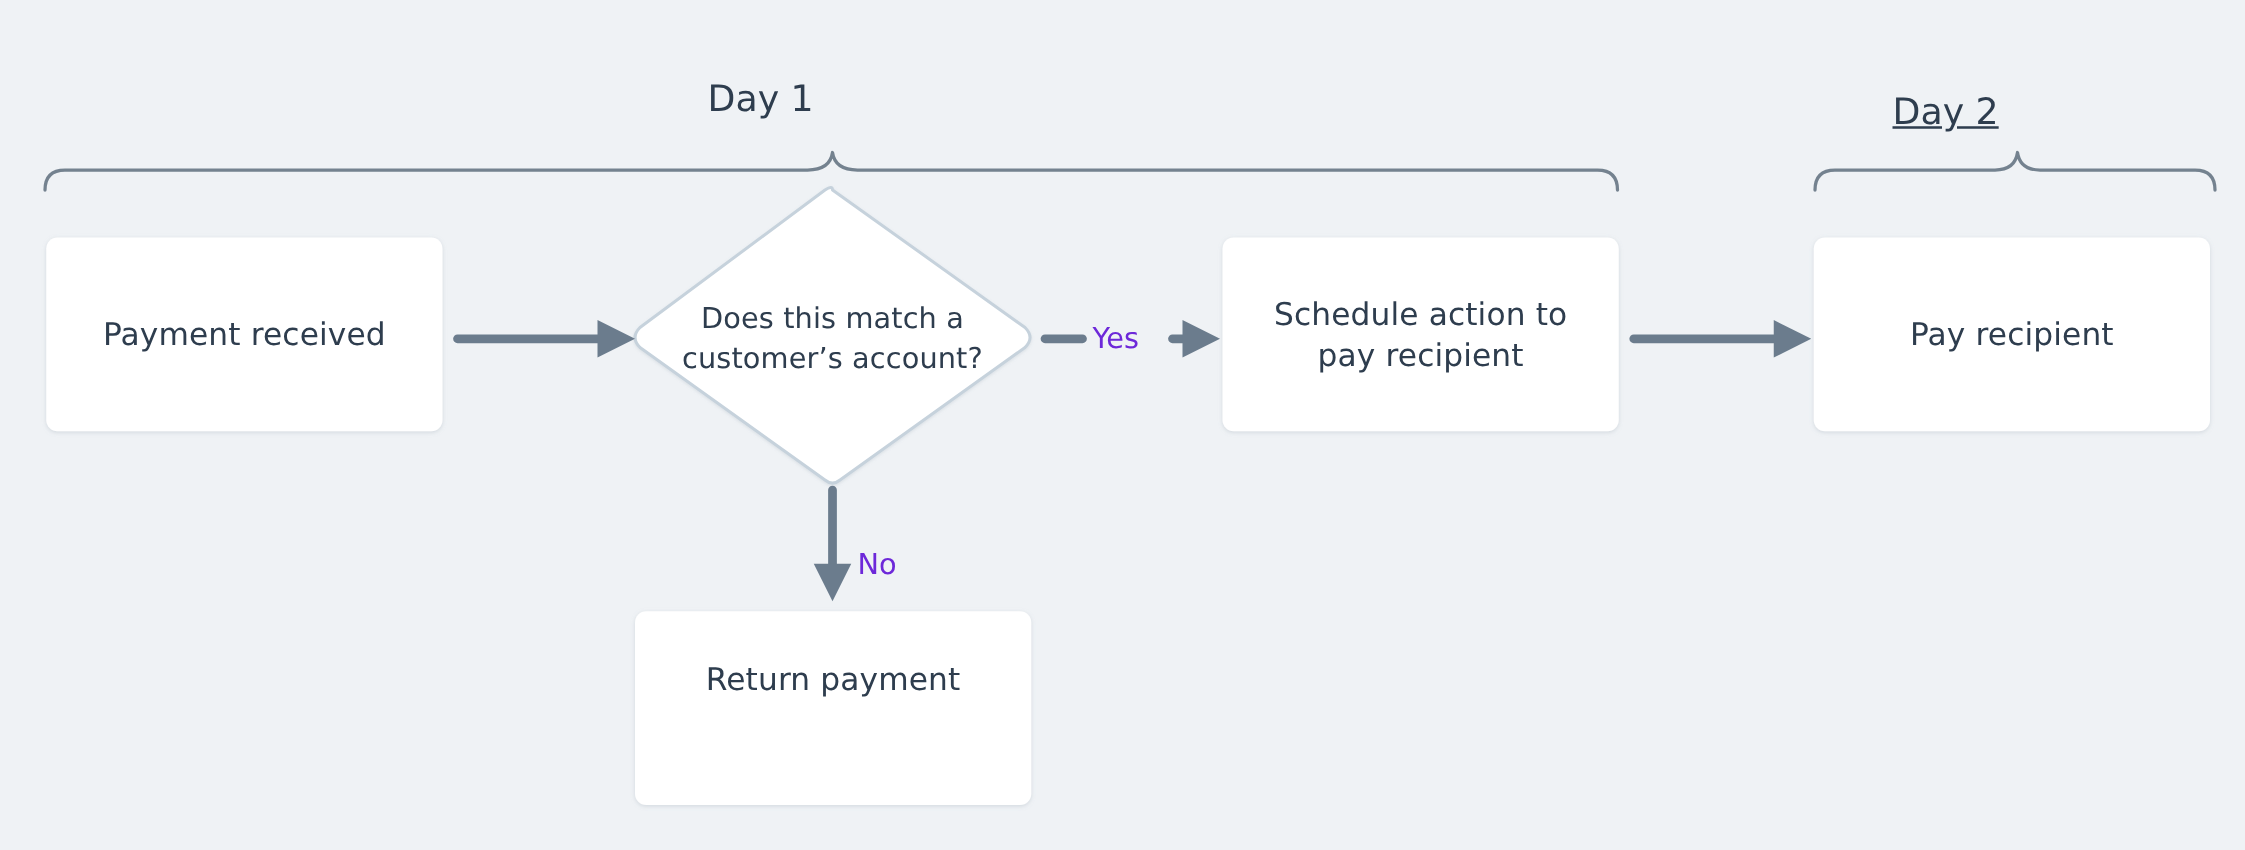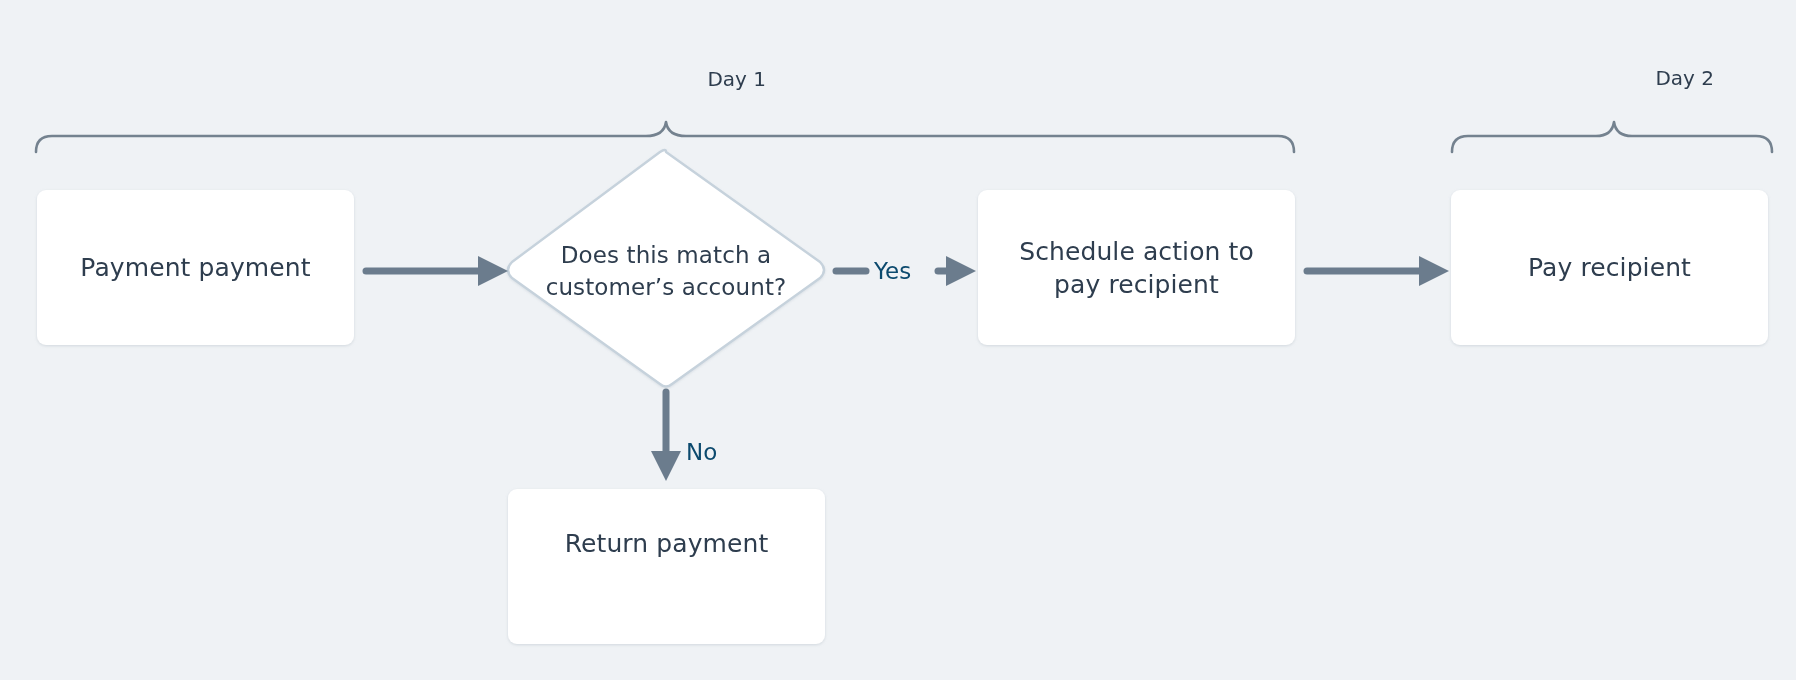--- a/index.html
+++ b/index.html
@@ -34,29 +34,29 @@
     justify-content: center;
     text-align: center;
     color: #2e3d4e;
     font-size: 25px;
     line-height: 33px;
     letter-spacing: 0.1px;
     pointer-events: none;
   }
   .phase-label {
     position: absolute;
-    text-align: right;
+    text-align: left;
     color: #2e3d4e;
-    font-size: 20px;
+    font-size: 29px;
     line-height: 28px;
     white-space: nowrap;
   }
   .edge-label {
     position: absolute;
-    color: #0c4a6e;
+    color: #6d28d9;
     font-size: 23px;
     line-height: 26px;
     white-space: nowrap;
   }
 </style>
 </head>
 <body>
 
 <div id="stage">
 
@@ -122,23 +122,23 @@
     </g>
 
     <g>
       <line x1="666" y1="392" x2="666" y2="455" stroke="#6b7c8d" stroke-width="7" stroke-linecap="round"></line>
       <path d="M 651,451 L 666,481 L 681,451 Z" fill="#6b7c8d"></path>
     </g>
   </svg>
 
   <div class="phase-label" style="left:566px; top:65px; width:200px;">Day 1</div>
 
-  <div class="phase-label" style="left:1514px; top:64px; width:200px;">Day 2</div>
+  <div class="phase-label" style="left:1514px; top:75px; width:200px;text-decoration:underline;">Day 2</div>
 
-  <div class="node-text" style="left:37px; top:190px; width:317px; height:155px;">Payment payment</div>
+  <div class="node-text" style="left:37px; top:190px; width:317px; height:155px;">Payment received</div>
 
   <div class="node-text" style="left:516px; top:222px; width:300px; height:98px; font-size:23px; line-height:32px; flex-direction:column;">
     <span>Does this match a</span>
     <span>customer’s account?</span>
   </div>
 
   <div class="node-text" style="left:978px; top:190px; width:317px; height:155px; flex-direction:column;">
     <span>Schedule action to</span>
     <span>pay recipient</span>
   </div>

